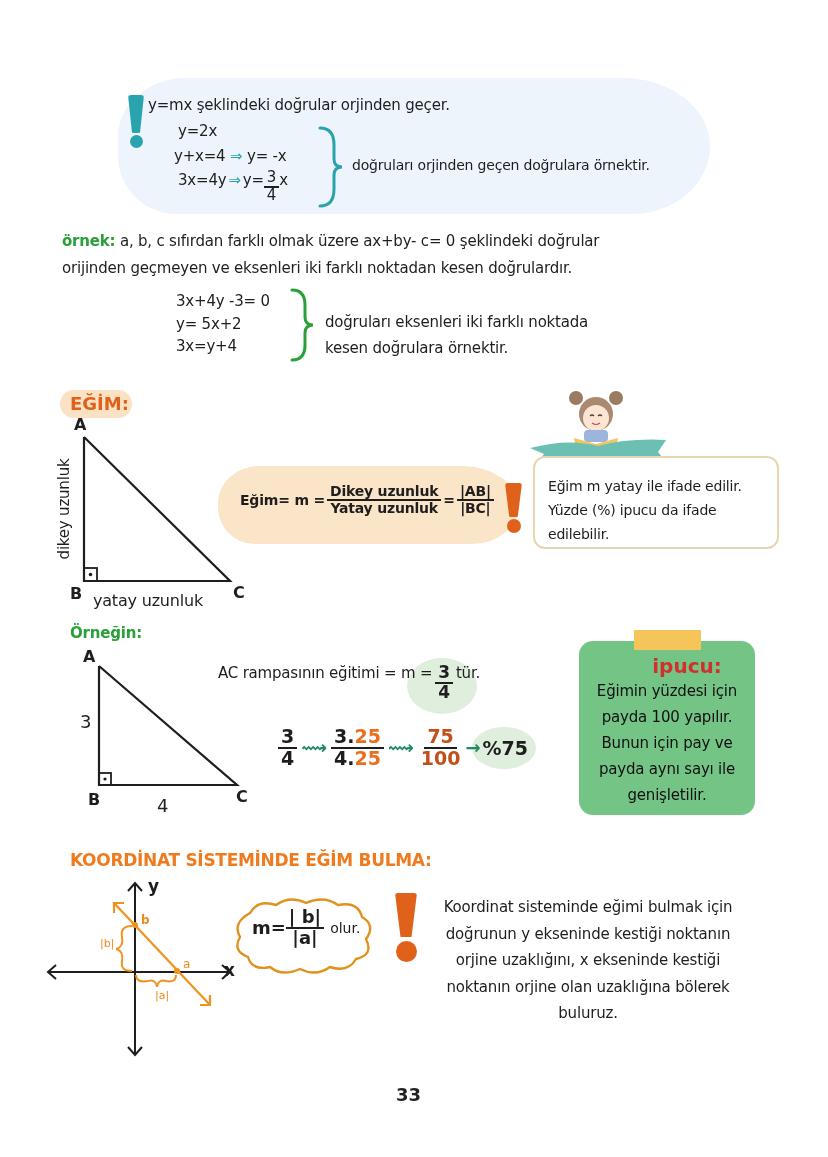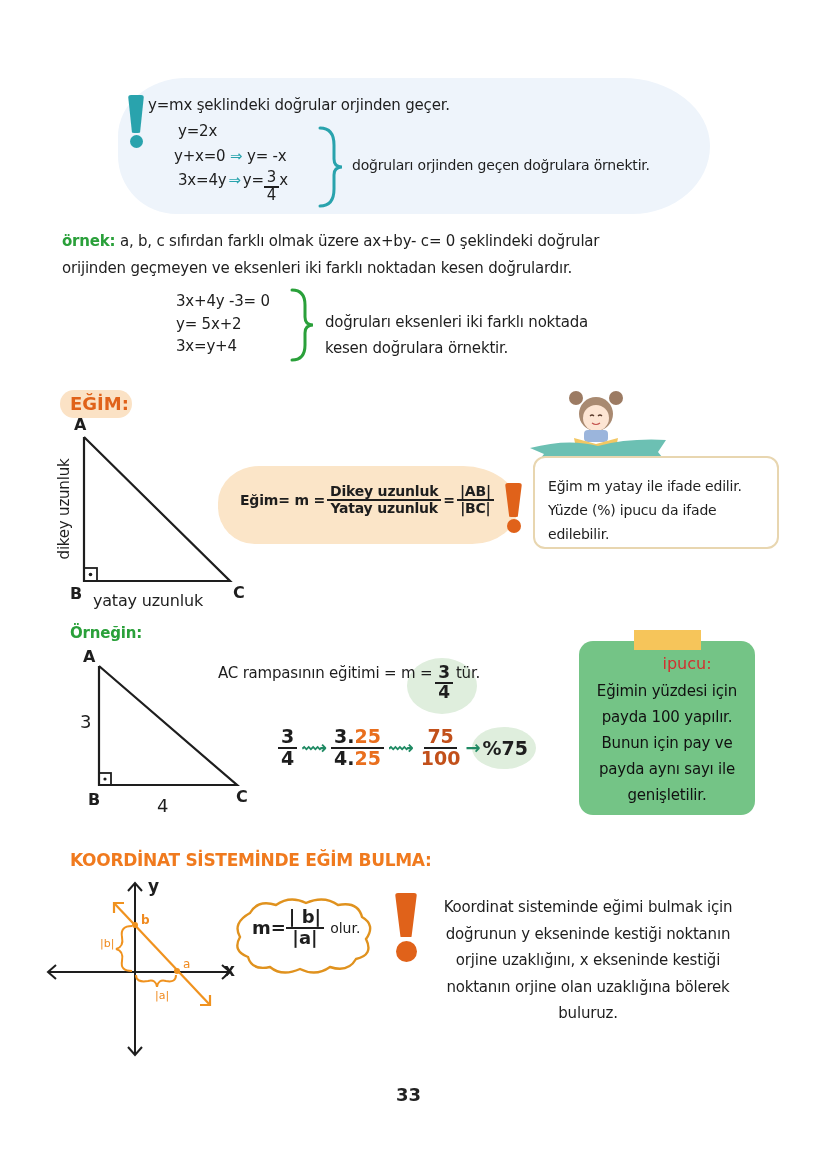--- a/index.html
+++ b/index.html
@@ -43,21 +43,21 @@
 <div class="excl abs" style="left:128px; top:95px;">
   <div class="bar" style="background:#29a3ad;"></div>
   <div class="dot" style="background:#29a3ad;"></div>
 </div>
 
 <div class="abs hw" style="left:148px; top:96px;">y=mx  şeklindeki doğrular orjinden geçer.</div>
 
 <div class="abs hw" style="left:178px; top:122px;">y=2x</div>
 
 <div class="abs hw" style="left:174px; top:147px;">
-  <span>y+x=0</span>
+  <span>y+x=4</span>
   <span style="color:#29a3ad;">⇒</span>
   <span>y= -x</span>
 </div>
 
 <div class="abs hw" style="left:178px; top:171px; display:flex; align-items:flex-start;">
   <span>3x=4y</span>
   <span style="color:#29a3ad; margin:0 2px;">⇒</span>
   <span>y=</span>
   <span class="frac" style="margin-top:-1px;">
     <span class="num">3</span>
@@ -179,21 +179,21 @@
   <span class="frac" style="color:#c2501a;">
     <span class="num" style="border-color:#1e1e1e;">75</span>
     <span class="den">100</span>
   </span>
   <span style="color:#1f8a63; margin:0 2px; font-size:18px;">→</span>
   <span>%75</span>
 </div>
 
 <div class="abs" id="tip-box"></div>
 <div class="abs" id="tip-tape"></div>
-<div class="abs" style="left:579px; top:654px; width:176px; text-align:center; color:#d2302f; font-weight:normal; font-size:16px;padding-left:40px;">ipucu:</div>
+<div class="abs" style="left:579px; top:654px; width:176px; text-align:center; color:#d2302f; font-weight:bold; font-size:20px;padding-left:40px;">ipucu:</div>
 <div class="abs hw" style="left:579px; top:678px; width:176px; text-align:center; font-size:15px; line-height:26px; color:#111;">
   <div>Eğimin yüzdesi için</div>
   <div>payda 100 yapılır.</div>
   <div>Bunun için pay ve</div>
   <div>payda aynı sayı ile</div>
   <div>genişletilir.</div>
 </div>
 
 <div class="abs" style="left:70px; top:850px; color:#f07a1e; font-weight:bold; font-size:17px; letter-spacing:-0.3px;">KOORDİNAT SİSTEMİNDE EĞİM BULMA:</div>
 

